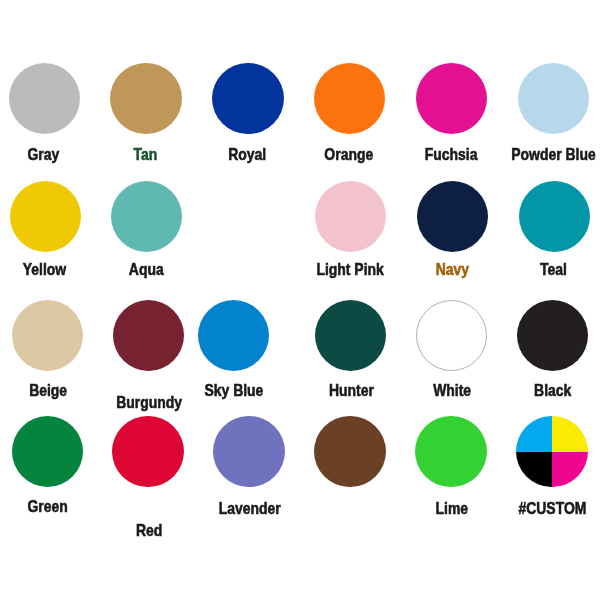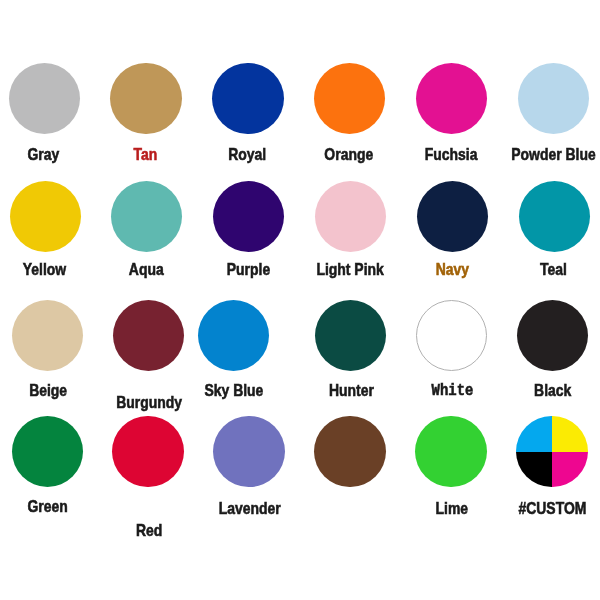--- a/index.html
+++ b/index.html
@@ -44,21 +44,21 @@
 <body>
 
 <div id="chart">
 
   <div class="swatch" style="left: -6.8px; top: 63.15px; width: 101.9px; height: 101.05px;">
     <div class="swatch-dot" style="left: 15.3px; top: 0px; width: 71.3px; height: 71.3px; background: rgb(187, 187, 188);"></div>
     <div class="swatch-label" style="color: rgb(26, 26, 26); top: 82.55px; left: -1px;"><span>Gray</span></div>
   </div>
   <div class="swatch" style="left: 95.1px; top: 63.15px; width: 101.9px; height: 101.05px;">
     <div class="swatch-dot" style="left: 15.3px; top: 0px; width: 71.3px; height: 71.3px; background: rgb(191, 151, 88);"></div>
-    <div class="swatch-label" style="color: #b91c1c; top: 82.55px; left: -1px;"><span>Tan</span></div>
+    <div class="swatch-label" style="color: #14532d; top: 82.55px; left: -1px;"><span>Tan</span></div>
   </div>
   <div class="swatch" style="left: 197px; top: 63.15px; width: 101.9px; height: 101.05px;">
     <div class="swatch-dot" style="left: 15.3px; top: 0px; width: 71.3px; height: 71.3px; background: rgb(3, 52, 158);"></div>
     <div class="swatch-label" style="color: rgb(26, 26, 26); top: 82.55px; left: -1px;"><span>Royal</span></div>
   </div>
   <div class="swatch" style="left: 298.9px; top: 63.15px; width: 101.9px; height: 101.05px;">
     <div class="swatch-dot" style="left: 15.3px; top: 0px; width: 71.3px; height: 71.3px; background: rgb(252, 114, 14);"></div>
     <div class="swatch-label" style="color: rgb(26, 26, 26); top: 82.55px; left: -1px;"><span>Orange</span></div>
   </div>
   <div class="swatch" style="left: 400.8px; top: 63.15px; width: 101.9px; height: 101.05px;">
@@ -70,24 +70,20 @@
     <div class="swatch-label" style="color: rgb(26, 26, 26); top: 82.55px; left: -1px;"><span>Powder Blue</span></div>
   </div>
 
   <div class="swatch" style="left: -5.96px; top: 180.5px; width: 101.92px; height: 99.4px;">
     <div class="swatch-dot" style="left: 15.46px; top: 0px; width: 71px; height: 71px; background: rgb(240, 201, 5);"></div>
     <div class="swatch-label" style="color: rgb(26, 26, 26); top: 80.9px; left: -0.8px;"><span>Yellow</span></div>
   </div>
   <div class="swatch" style="left: 95.96px; top: 180.5px; width: 101.92px; height: 99.4px;">
     <div class="swatch-dot" style="left: 15.46px; top: 0px; width: 71px; height: 71px; background: rgb(95, 185, 176);"></div>
     <div class="swatch-label" style="color: rgb(26, 26, 26); top: 80.9px; left: -0.8px;"><span>Aqua</span></div>
-  </div>
-  <div class="swatch" style="left: 197.88px; top: 180.5px; width: 101.92px; height: 99.4px;">
-    <div class="swatch-dot" style="left: 15.46px; top: 0px; width: 71px; height: 71px; background: rgb(47, 5, 111);"></div>
-    <div class="swatch-label" style="color: rgb(26, 26, 26); top: 80.9px; left: -0.8px;"><span>Purple</span></div>
   </div>
   <div class="swatch" style="left: 299.8px; top: 180.5px; width: 101.92px; height: 99.4px;">
     <div class="swatch-dot" style="left: 15.46px; top: 0px; width: 71px; height: 71px; background: rgb(243, 195, 205);"></div>
     <div class="swatch-label" style="color: rgb(26, 26, 26); top: 80.9px; left: -0.8px;"><span>Light Pink</span></div>
   </div>
   <div class="swatch" style="left: 401.72px; top: 180.5px; width: 101.92px; height: 99.4px;">
     <div class="swatch-dot" style="left: 15.46px; top: 0px; width: 71px; height: 71px; background: rgb(13, 31, 66);"></div>
     <div class="swatch-label" style="color: #a16207; top: 80.9px; left: -0.8px;"><span>Navy</span></div>
   </div>
   <div class="swatch" style="left: 503.64px; top: 180.5px; width: 101.92px; height: 99.4px;">
@@ -106,21 +102,21 @@
   <div class="swatch" style="left: 183px; top: 299.75px; width: 101.02px; height: 101.05px; text-decoration: underline;">
     <div class="swatch-dot" style="left: 14.86px; top: 0px; width: 71.3px; height: 71.3px; background: rgb(3, 131, 206);"></div>
     <div class="swatch-label" style="color: rgb(26, 26, 26); top: 82.55px; left: 0.3px;"><span>Sky Blue</span></div>
   </div>
   <div class="swatch" style="left: 300.2px; top: 299.75px; width: 101.02px; height: 101.05px;">
     <div class="swatch-dot" style="left: 14.86px; top: 0px; width: 71.3px; height: 71.3px; background: rgb(11, 75, 67);"></div>
     <div class="swatch-label" style="color: rgb(26, 26, 26); top: 82.55px; left: 0.3px;"><span>Hunter</span></div>
   </div>
   <div class="swatch" style="left: 401.22px; top: 299.75px; width: 101.02px; height: 101.05px;">
     <div class="swatch-dot" style="left: 14.86px; top: 0px; width: 71.3px; height: 71.3px; background: rgb(255, 255, 255); border: 1px solid rgb(176, 176, 176);"></div>
-    <div class="swatch-label" style="color: rgb(26, 26, 26); top: 82.55px; left: 0.3px; font-family: Liberation Mono, monospace;"><span>White</span></div>
+    <div class="swatch-label" style="color: rgb(26, 26, 26); top: 82.55px; left: 0.3px;"><span>White</span></div>
   </div>
   <div class="swatch" style="left: 502.24px; top: 299.75px; width: 101.02px; height: 101.05px;">
     <div class="swatch-dot" style="left: 14.86px; top: 0px; width: 71.3px; height: 71.3px; background: rgb(35, 31, 32);"></div>
     <div class="swatch-label" style="color: rgb(26, 26, 26); top: 82.55px; left: 0.3px;"><span>Black</span></div>
   </div>
 
   <div class="swatch" style="left: -3.27px; top: 416.15px; width: 100.94px; height: 100.05px;">
     <div class="swatch-dot" style="left: 14.82px; top: 0px; width: 71.3px; height: 71.3px; background: rgb(4, 132, 62);"></div>
     <div class="swatch-label" style="color: rgb(26, 26, 26); top: 81.55px; left: 0.8px;"><span>Green</span></div>
   </div>

